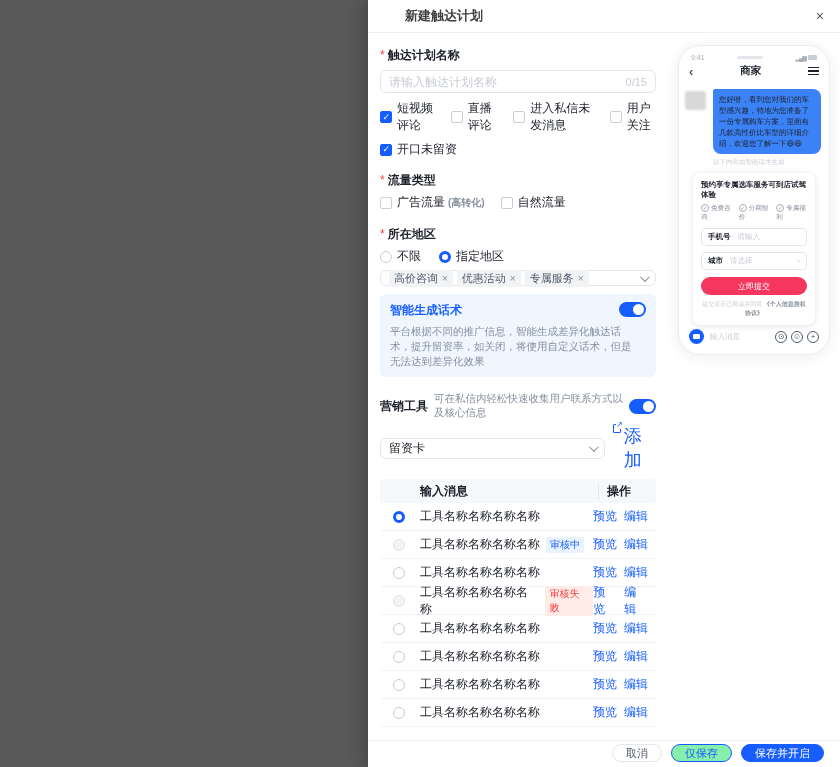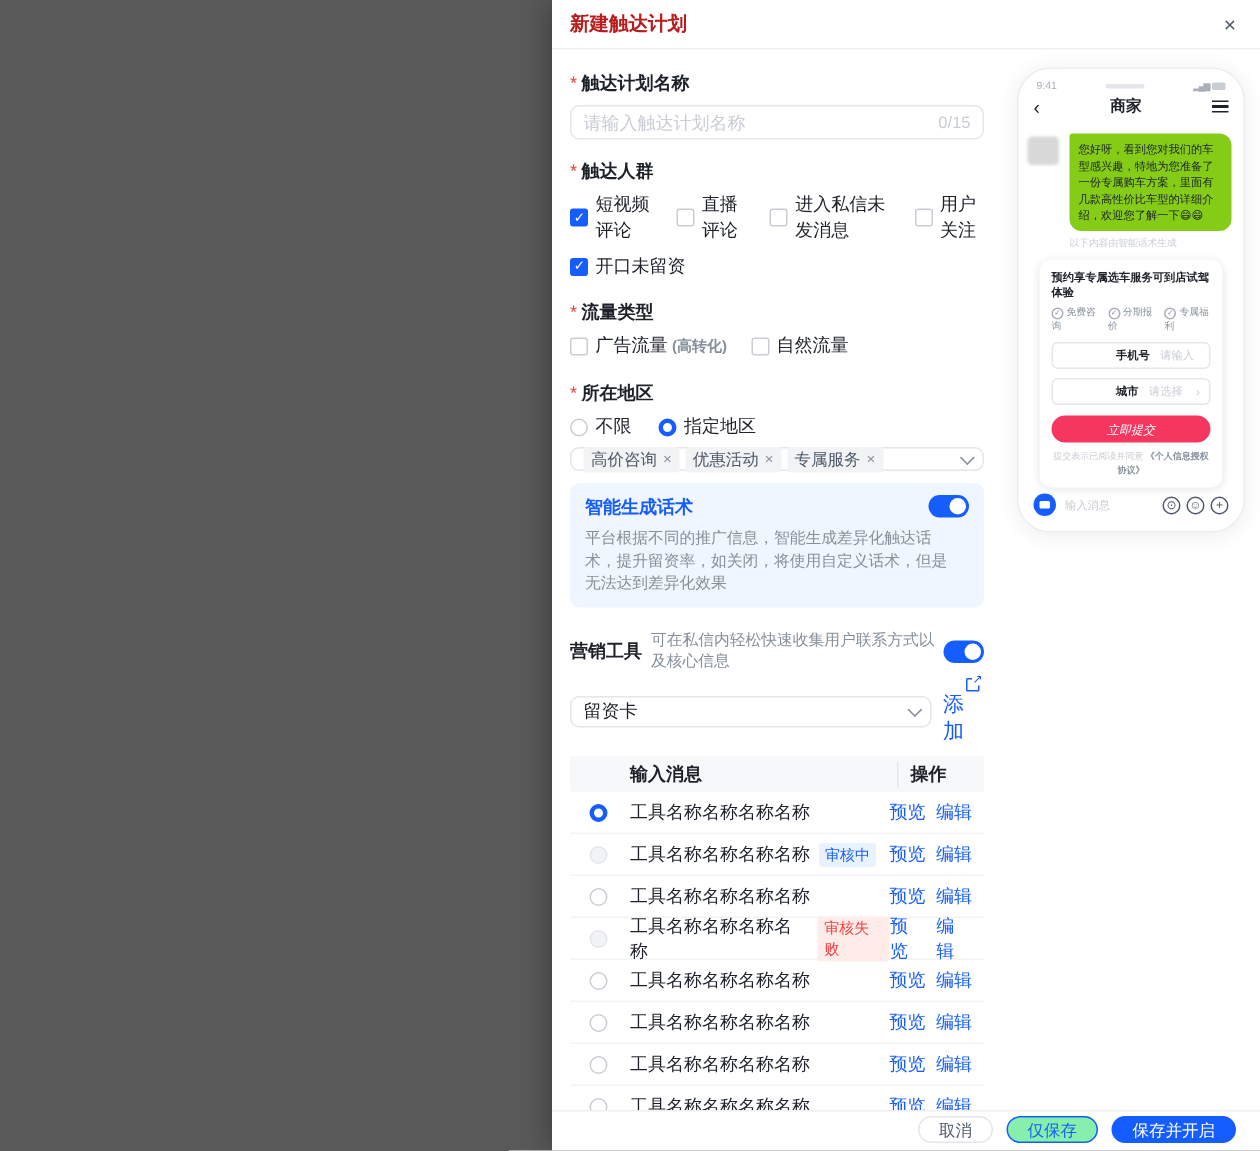--- a/index.html
+++ b/index.html
@@ -1,21 +1,21 @@
 <!DOCTYPE html>
 <html><head>
 <meta charset="utf-8">
 <style>
   * { margin:0; padding:0; box-sizing:border-box; }
   html,body { width:840px; height:767px; font-family:"Liberation Sans","DejaVu Sans",sans-serif; }
   body { background:#595959; position:relative; overflow:hidden; }
 
   .panel { position:absolute; top:0; right:0; width:472px; height:767px; background:#fff; box-shadow:-4px 0 16px rgba(0,0,0,.25); }
   .panel-header { height:33px; border-bottom:1px solid #f0f0f0; display:flex; align-items:center; padding:0 16px 0 12px; }
-  .panel-title { font-size:13px; font-weight:bold; color:#b91c1c; }
+  .panel-title { font-size:13px; font-weight:bold; color:#404040;margin-left:25px; }
   .close-x { margin-left:auto; color:#4e5969; font-size:14px; cursor:pointer; line-height:1; }
 
   .content { position:absolute; top:33px; left:0; width:300px; padding:15px 0 0 12px; }
   .col { width:276px; }
 
   .f-label { font-size:12px; font-weight:bold; color:#1d2129; height:14px; line-height:14px; }
   .req::before { content:"*"; color:#f53f3f; margin-right:3px; font-weight:normal; }
 
   .txt-input { margin-top:8px; height:23px; border:1px solid #e5e6eb; border-radius:6px; display:flex; align-items:center; padding:0 8px; }
   .txt-input input { border:none; outline:none; flex:1; font-size:12px; color:#1d2129; font-family:inherit; background:transparent; }
@@ -44,21 +44,21 @@
   .script-title { font-size:12px; font-weight:bold; color:#165dff; }
   .script-desc { font-size:10.5px; color:#86909c; line-height:15px; margin-top:5px; width:250px; }
   .toggle { width:27px; height:15px; border-radius:8px; background:#165dff; position:relative; cursor:pointer; flex:none; }
   .toggle .knob { position:absolute; width:11px; height:11px; border-radius:50%; background:#fff; top:2px; right:2px; }
   .script-card .toggle { position:absolute; right:10px; top:8px; }
 
   .tools-row { display:flex; align-items:center; margin-top:15px; }
   .tools-desc { font-size:10.5px; color:#86909c; margin-left:6px; flex:1; }
   .select-row { display:flex; align-items:center; margin-top:4px; }
   .select { width:246px; height:21px; border:1px solid #e5e6eb; border-radius:6px; display:flex; align-items:center; padding:0 8px; font-size:12px; color:#1d2129; cursor:pointer; }
-  .add-link { margin-left:8px; display:flex; align-items:flex-end; color:#165dff; font-size:14px; cursor:pointer;flex-direction:column; }
+  .add-link { margin-left:8px; display:flex; align-items:flex-start; color:#165dff; font-size:18px; cursor:pointer; }
   .ext-ico { width:9px; height:9px; border:1px solid #165dff; border-radius:1px; position:relative; margin-right:3px; }
   .ext-ico::after { content:"↗"; position:absolute; font-size:8px; top:-4px; right:-3px; background:#fff; color:#165dff; line-height:1; }
 
   .table { margin-top:7px; width:276px; }
   .thead { height:24px; background:#f7f8fa; border-radius:2px; display:flex; align-items:center; font-size:12px; font-weight:bold; color:#1d2129; }
   .th-name { margin-left:40px; flex:1; }
   .th-act { width:58px; border-left:1px solid #e5e6eb; padding-left:8px; font-weight:bold; }
   .trow { height:28px; display:flex; align-items:center; border-bottom:1px solid #f2f3f5; }
   .trow .radio { margin-left:13px; margin-right:15px; }
   .rname { font-size:12px; color:#1d2129; }
@@ -80,31 +80,31 @@
   .p-notch { width:26px; height:3px; background:#e5e6eb; border-radius:2px; margin:0 auto; }
   .p-sig { letter-spacing:-1px; font-size:6px; }
   .p-batt { width:9px; height:5px; border:1px solid #c9cdd4; border-radius:1px; margin-left:2px; background:#c9cdd4; }
   .p-head { display:flex; align-items:center; padding:3px 10px 5px; }
   .p-back { font-size:13px; color:#1d2129; line-height:1; cursor:pointer; }
   .p-title { flex:1; text-align:center; font-size:10.5px; font-weight:bold; color:#1d2129; }
   .p-menu { width:11px; cursor:pointer; }
   .p-menu i { display:block; height:1.5px; background:#1d2129; margin:2px 0; }
   .p-chat { padding:6px 8px 0; position:relative; }
   .p-ava { position:absolute; left:6px; top:8px; width:21px; height:19px; background:#d8d8d8; border-radius:3px; filter:blur(1px); }
-  .p-bubble { margin-left:26px; background:#84cc16; border-radius:2px 8px 8px 8px; padding:5px 6px; font-size:7.5px; line-height:11px; color:#1d2129; width:108px; }
+  .p-bubble { margin-left:26px; background:#3b82f6; border-radius:2px 8px 8px 8px; padding:5px 6px; font-size:7.5px; line-height:11px; color:#1d2129; width:108px; }
   .p-cap { margin-left:26px; font-size:6.5px; color:#c9cdd4; margin-top:4px; }
   .p-card { margin:6px 6px 0; background:#fff; border-radius:8px; box-shadow:0 1px 6px rgba(29,33,41,.12); padding:7px 8px; }
   .p-card-title { font-size:7.5px; font-weight:bold; color:#1d2129; }
   .p-feat { display:flex; gap:7px; margin-top:4px; font-size:6.5px; color:#86909c; }
   .p-feat span::before { content:"✓"; display:inline-block; font-size:5px; border:0.5px solid #a9aeb8; border-radius:50%; width:6px; height:6px; line-height:6px; text-align:center; margin-right:2px; color:#86909c; }
   .p-field { margin-top:6px; border:1px solid #e5e6eb; border-radius:4px; height:18px; display:flex; align-items:center; padding:0 6px; font-size:7.5px; }
-  .p-flabel { color:#1d2129; font-weight:bold; margin-right:7px;margin-left:36px; }
+  .p-flabel { color:#1d2129; font-weight:bold; margin-right:7px; }
   .p-ph { color:#c9cdd4; flex:1; }
   .p-arrow { color:#c9cdd4; font-size:8px; }
-  .p-submit { margin-top:7px; height:18px; background:#f5365f; border-radius:10px; color:#fff; font-size:8px; display:flex; align-items:center; justify-content:center; cursor:pointer;font-style:italic; }
+  .p-submit { margin-top:7px; height:18px; background:#f5365f; border-radius:10px; color:#fff; font-size:8px; display:flex; align-items:center; justify-content:center; cursor:pointer; }
   .p-agree { margin-top:5px; font-size:6px; color:#c9cdd4; text-align:center; }
   .p-agree b { color:#86909c; font-weight:bold; }
   .p-inputbar { position:absolute; left:0; right:0; bottom:10px; display:flex; align-items:center; padding:0 10px; }
   .p-cam { width:15px; height:15px; border-radius:50%; background:#165dff; position:relative; flex:none; cursor:pointer; }
   .p-cam::after { content:""; position:absolute; left:4px; top:5px; width:7px; height:5px; background:#fff; border-radius:1px; }
   .p-msgph { font-size:7.5px; color:#c9cdd4; margin-left:6px; flex:1; }
   .p-ico { width:12px; height:12px; border:1px solid #4e5969; border-radius:50%; font-size:8px; color:#4e5969; display:flex; align-items:center; justify-content:center; margin-left:4px; cursor:pointer; line-height:1; }
 </style>
 </head>
 <body>
@@ -119,21 +119,20 @@
 
   <div class="content">
     <div class="col">
 
       <div class="f-label req">触达计划名称</div>
       <div class="txt-input">
         <input placeholder="请输入触达计划名称" style="">
         <span class="counter">0/15</span>
       </div>
 
-      <div class="f-label req" style="margin-top:14px;">触达人群</div>
       <div class="opt-row">
         <span class="cb">
             <span class="cb-box checked"></span>
             <span class="cb-label">短视频评论</span>
           </span>
         <span class="cb">
             <span class="cb-box"></span>
             <span class="cb-label">直播评论</span>
           </span>
         <span class="cb">

